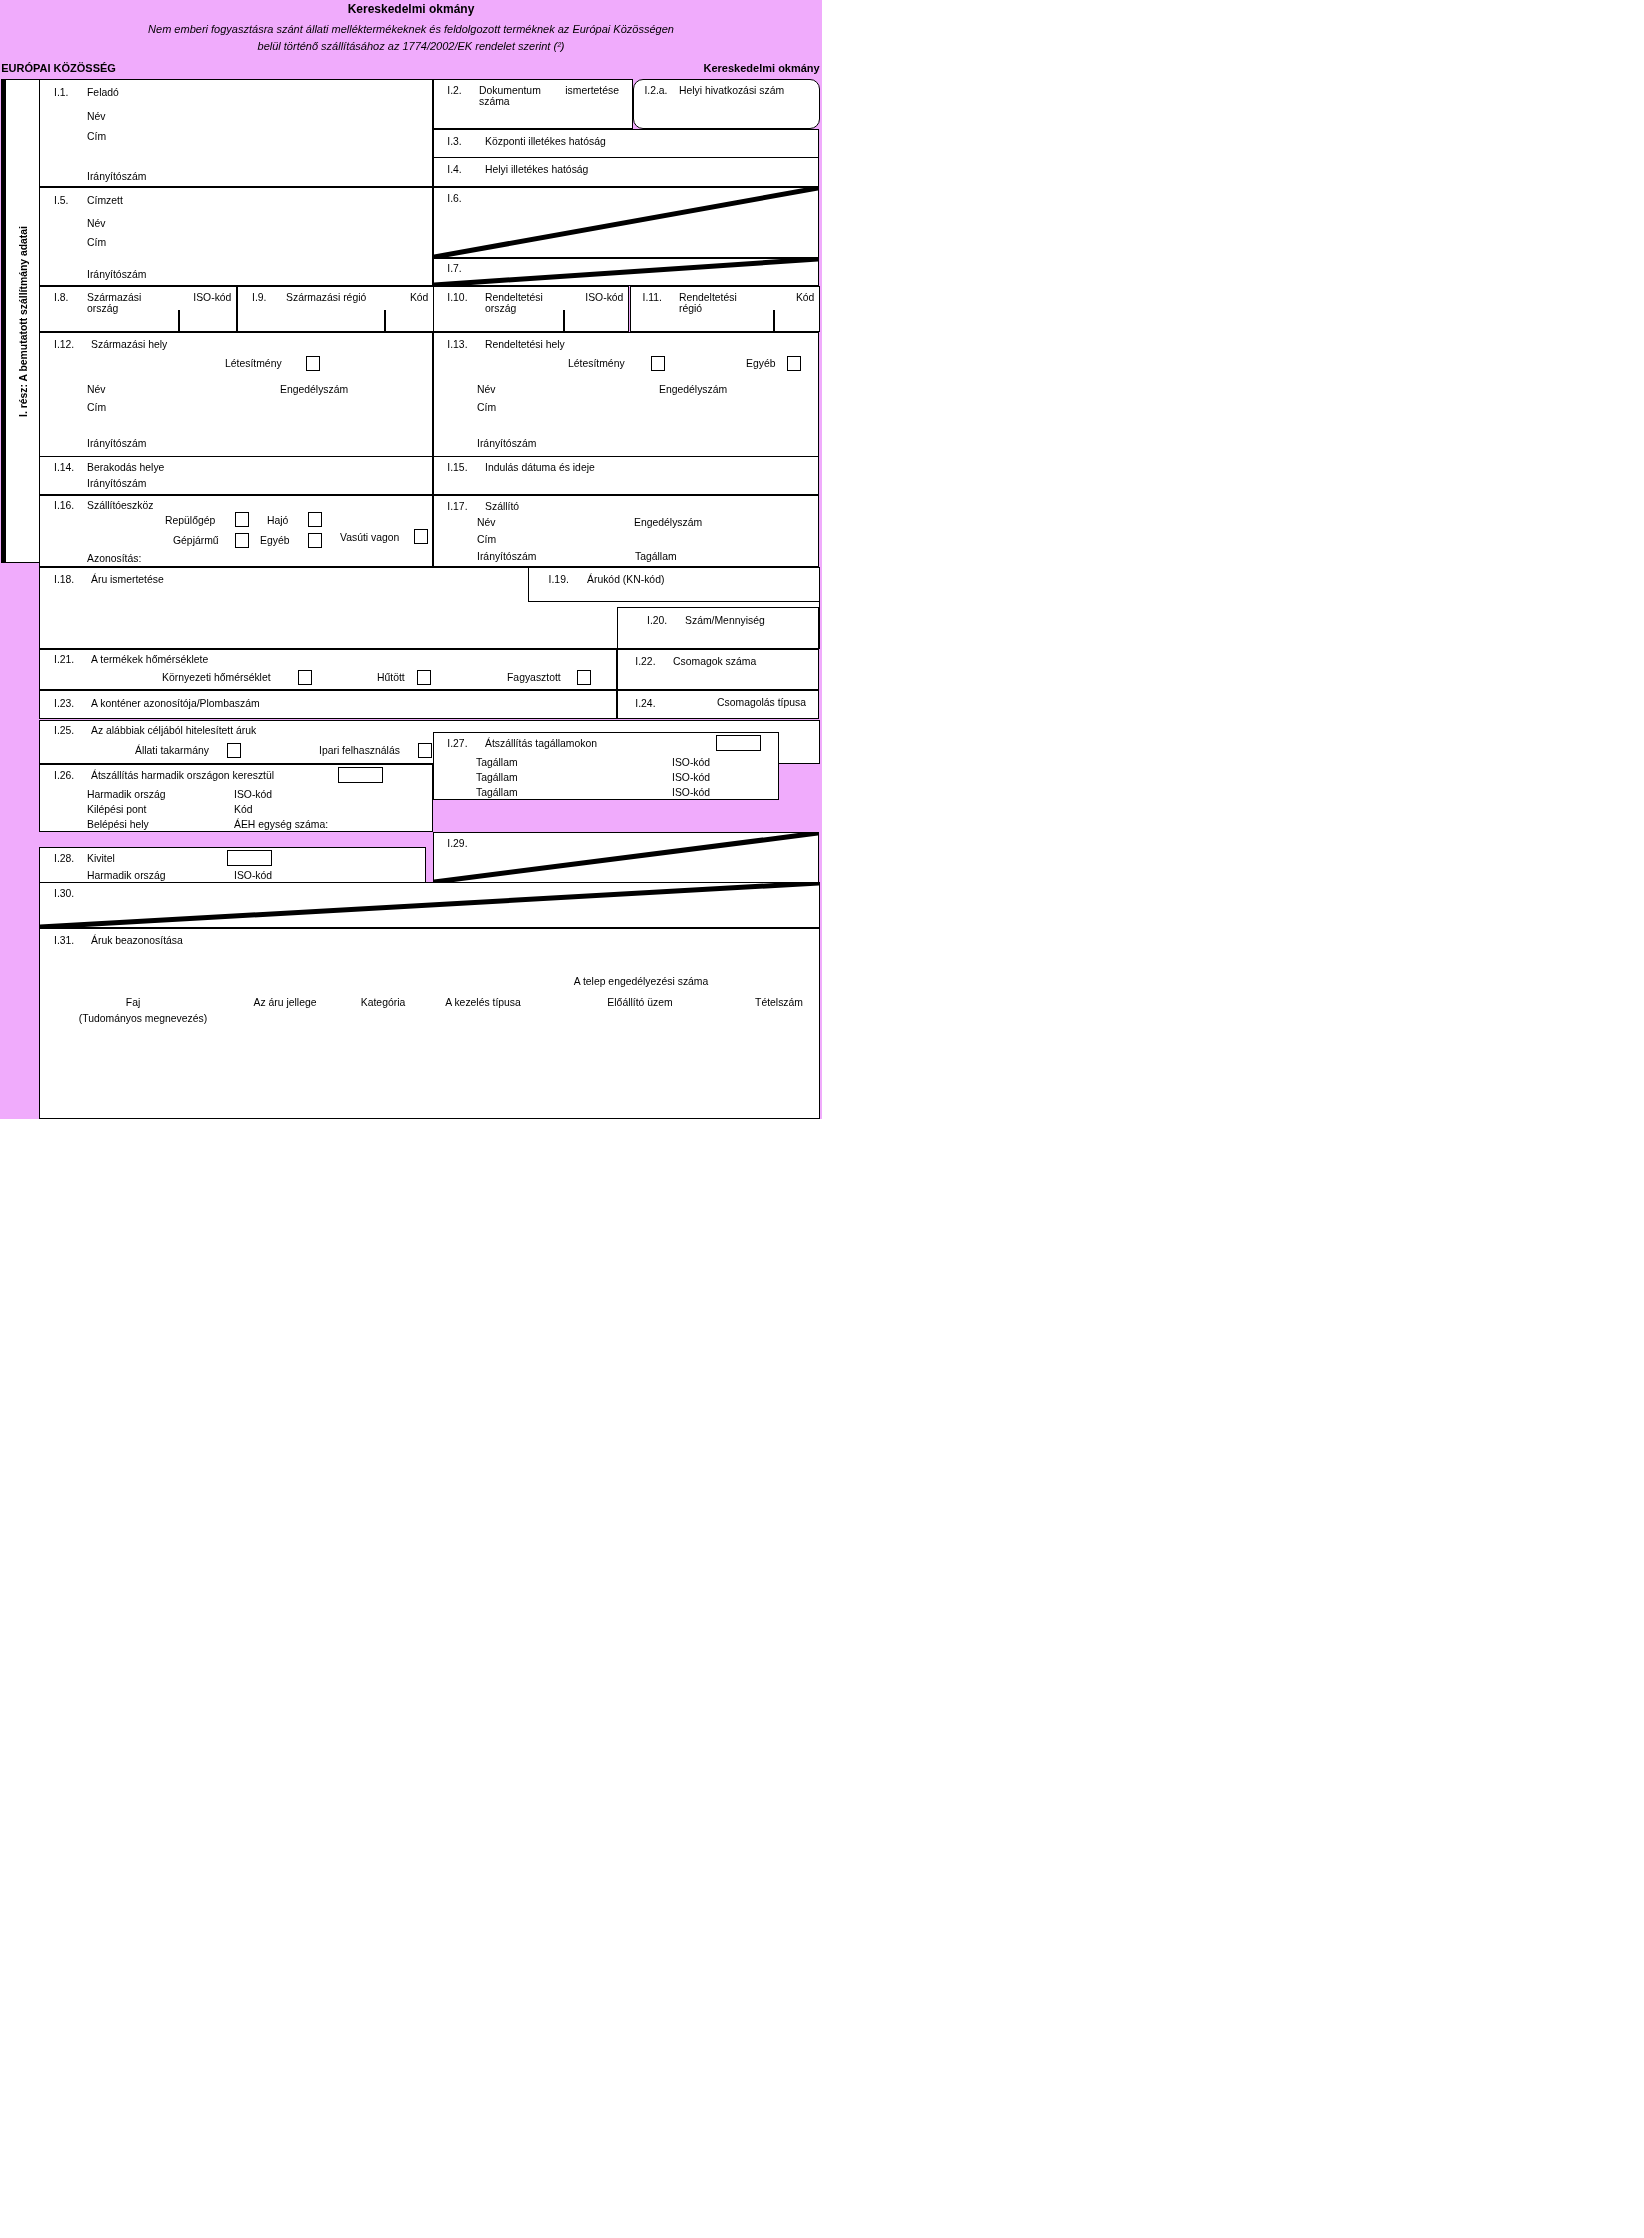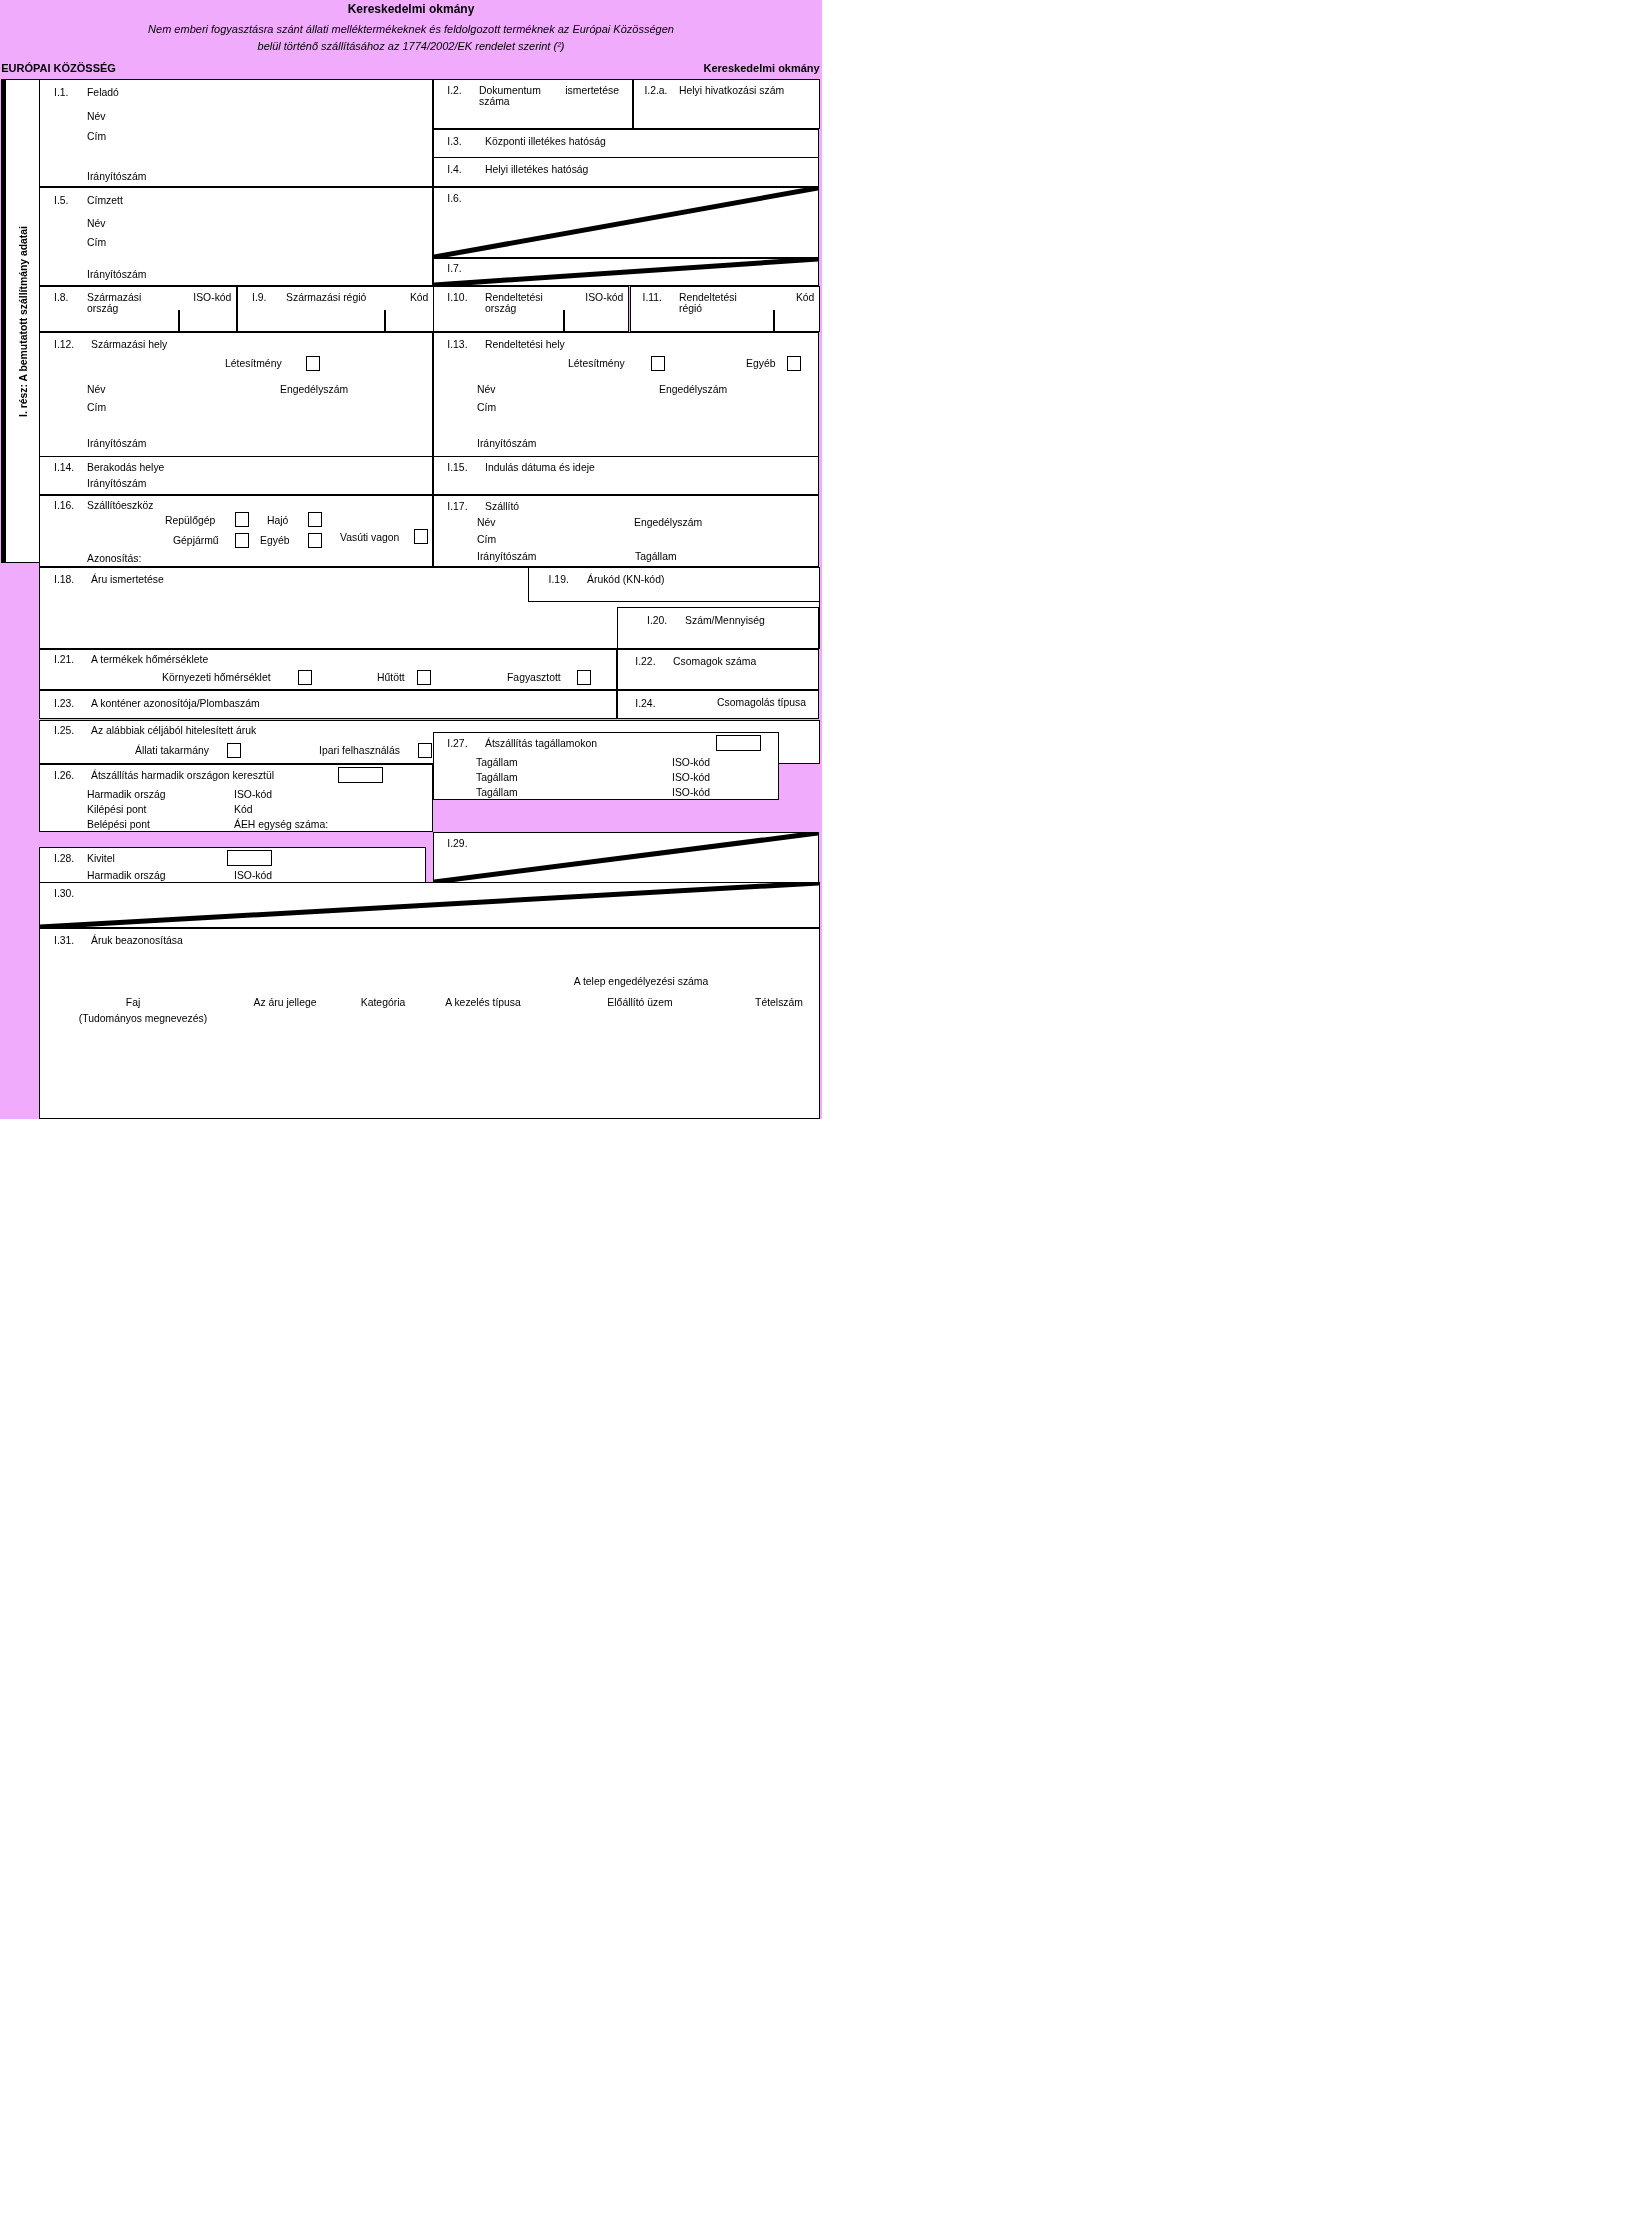--- a/index.html
+++ b/index.html
@@ -55,21 +55,21 @@
       <span class="t" style="left:47px;top:31px;">Név</span>
       <span class="t" style="left:47px;top:51px;">Cím</span>
       <span class="t" style="left:47px;top:91px;">Irányítószám</span>
     </div>
 
     <div class="box" style="left:394px;top:0;width:200px;height:50px;">
       <span class="t" style="left:13.3px;top:4.6px;">I.2.</span>
       <span class="wrapt just" style="left:45px;top:4.6px;width:140px;">Dokumentum ismertetése száma</span>
     </div>
 
-    <div class="box" style="left:594px;top:0;width:187px;height:50px;">
+    <div class="box" style="left:594px;top:0;width:187px;height:50px;border-radius:10px;">
       <span class="t" style="left:10.4px;top:4.6px;">I.2.a.</span>
       <span class="t" style="left:45px;top:4.6px;">Helyi hivatkozási szám</span>
     </div>
 
     <div class="box" style="left:394px;top:50px;width:386px;height:29px;">
       <span class="t" style="left:13.3px;top:5.8px;">I.3.</span>
       <span class="t" style="left:51px;top:5.8px;">Központi illetékes hatóság</span>
     </div>
 
     <div class="box" style="left:394px;top:78px;width:386px;height:30px;">
@@ -241,21 +241,21 @@
     </div>
 
     <div class="box" style="left:0;top:685px;width:394px;height:68px;">
       <span class="t" style="left:14px;top:4.6px;">I.26.</span>
       <span class="t" style="left:51px;top:4.6px;">Átszállítás harmadik országon keresztül</span>
       <span class="cb big" style="left:298px;top:2.3px;"></span>
       <span class="t" style="left:47px;top:24px;">Harmadik ország</span>
       <span class="t" style="left:194px;top:24px;">ISO-kód</span>
       <span class="t" style="left:47px;top:39px;">Kilépési pont</span>
       <span class="t" style="left:194px;top:39px;">Kód</span>
-      <span class="t" style="left:47px;top:54px;">Belépési pont</span>
+      <span class="t" style="left:47px;top:54px;">Belépési hely</span>
       <span class="t" style="left:194px;top:54px;">ÁEH egység száma:</span>
     </div>
 
     <div class="box" style="left:394px;top:653px;width:346px;height:68px;padding-left:12px;">
       <span class="t" style="left:13.3px;top:4.6px;">I.27.</span>
       <span class="t" style="left:51px;top:4.6px;">Átszállítás tagállamokon</span>
       <span class="cb big" style="left:282px;top:2.3px;"></span>
       <span class="t" style="left:42px;top:24px;">Tagállam</span>
       <span class="t" style="left:238px;top:24px;">ISO-kód</span>
       <span class="t" style="left:42px;top:39px;">Tagállam</span>

